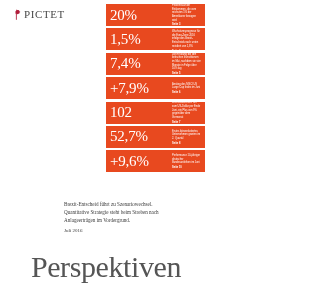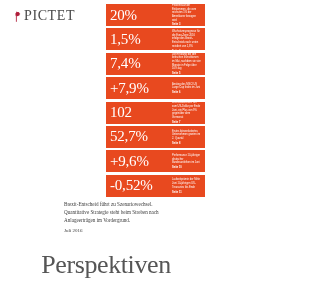--- a/index.html
+++ b/index.html
@@ -32,21 +32,21 @@
   }
   .logo-mark {
     width: 9px;
     height: 11px;
     position: relative;
     flex: 0 0 auto;
   }
   .logo-mark svg { display: block; }
   .logo-word {
     font-family: "Liberation Serif", serif;
-    font-size: 14px;
+    font-size: 11px;
     letter-spacing: 0.6px;
     color: #4a4a4a;
     line-height: 1;
     white-space: nowrap;
     text-align: right;
   }
 
   
   .bars {
     position: absolute;
@@ -112,21 +112,21 @@
   }
 
   
   .masthead {
     position: absolute;
     left: 0;
     right: 0;
     top: 252px;
     text-align: center;
     font-family: "Liberation Serif", serif;
-    font-size: 26px;
+    font-size: 30px;
     color: #555555;
     letter-spacing: -0.4px;
     line-height: 1;
   }
 </style>
 </head>
 <body>
 
 <div class="page">
 
@@ -191,27 +191,20 @@
     </div>
 
     <div class="bar">
       <div class="bar-value">+9,6%</div>
       <div class="bar-desc">
         <span class="bar-desc-text">Performance 10-jähriger deutscher Bundesanleihen im Juni</span>
         <span class="bar-desc-page">Seite 10</span>
       </div>
     </div>
 
-    <div class="bar">
-      <div class="bar-value">-0,52%</div>
-      <div class="bar-desc">
-        <span class="bar-desc-text">Laufzeitprämie der Mitte Juni 10-jährigen US-Treasuries bis Ende</span>
-        <span class="bar-desc-page">Seite 11</span>
-      </div>
-    </div>
 
   </div>
 
   <div class="caption">
     <span class="caption-line">Brexit-Entscheid führt zu Szenariowechsel.</span>
     <span class="caption-line">Quantitative Strategie steht beim Streben nach</span>
     <span class="caption-line">Anlageerträgen im Vordergrund.</span>
     <span class="caption-date">Juli 2016</span>
   </div>
 

